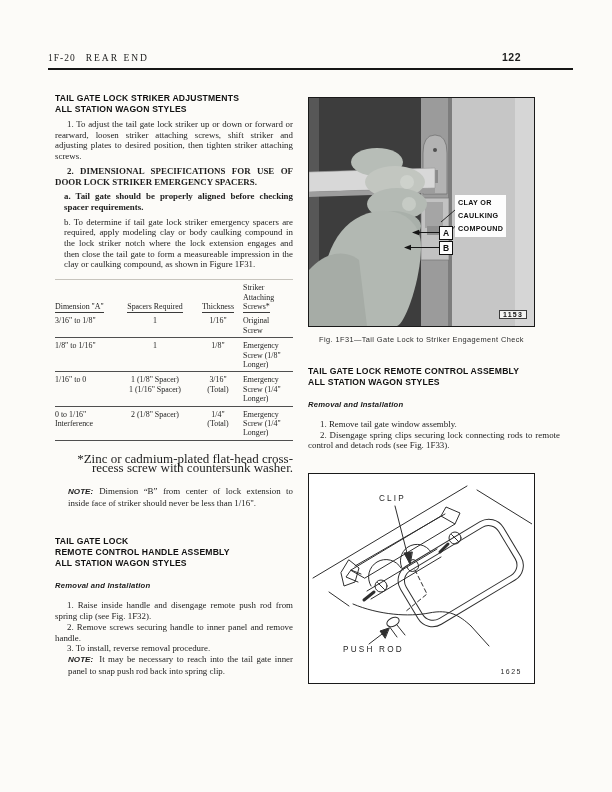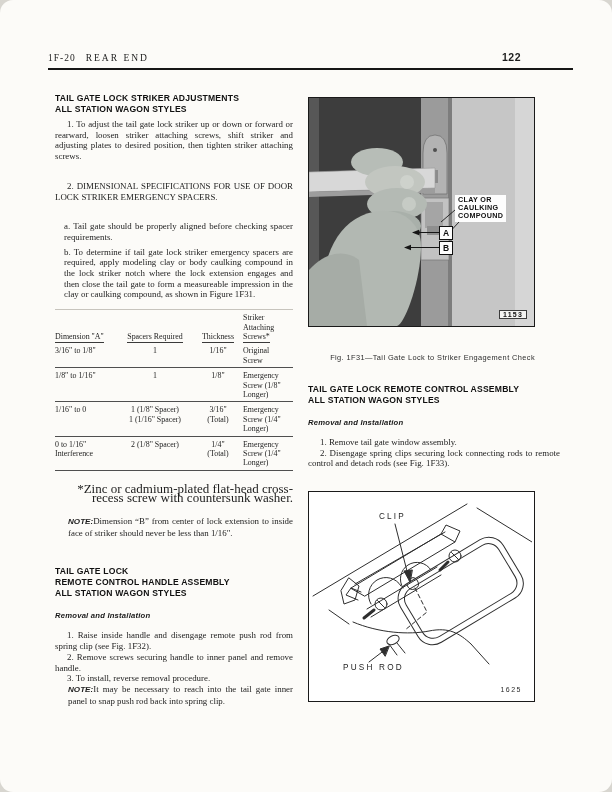--- a/index.html
+++ b/index.html
@@ -1,55 +1,55 @@
 <!DOCTYPE html>
 <html><head>
 <meta charset="utf-8">
 <style>
   html,body{margin:0;padding:0;background:#d8d6d0;}
   .page{position:relative;width:612px;height:792px;background:#fcfbf8;overflow:hidden;
-        font-family:"Liberation Serif",serif;color:#1d1d1d;margin:0 auto;border-radius:13px;}
+        font-family:"Liberation Serif",serif;color:#1d1d1d;margin:0 auto;}
   
   .hdr{position:absolute;top:51px;left:48px;width:525px;display:flex;align-items:baseline;
        border-bottom:2.5px solid #161616;padding-bottom:5px;}
   .hdr-sec{font-size:9.5px;letter-spacing:1px;}
   .hdr-title{font-size:9.5px;letter-spacing:2px;margin-left:10px;}
   .hdr-page{margin-left:auto;font-family:"Liberation Sans",sans-serif;font-weight:bold;font-size:10.5px;
             padding-right:52px;letter-spacing:0.5px;}
   
   .col-l{position:absolute;left:55px;top:93px;width:238px;}
   .col-r{position:absolute;left:308px;top:97px;width:252px;}
   
   .h-sans{font-family:"Liberation Sans",sans-serif;font-weight:bold;font-size:8.6px;line-height:11px;
           letter-spacing:0.2px;color:#101010;}
   .body-p{font-size:8.9px;line-height:10.7px;text-align:justify;margin:0;}
-  .mt4{margin-top:4px;} .mt5{margin-top:19px;} .mt8{margin-top:0;} .mt10{margin-top:10px;}
+  .mt4{margin-top:4px;} .mt5{margin-top:4px;font-weight:bold;} .mt8{margin-top:0;} .mt10{margin-top:10px;}
   .mt12{margin-top:12px;} .mt14{margin-top:28px;} .mt22{margin-top:22px;}
   .indent{text-indent:12px;}
   .block-ind{padding-left:9px;}
   .subhead{font-family:"Liberation Sans",sans-serif;font-weight:bold;font-style:italic;font-size:7.7px;
            letter-spacing:0.2px;color:#181818;}
   .note{padding-left:13px;font-size:8.9px;line-height:10.7px;text-align:justify;}
   .note-label{font-family:"Liberation Sans",sans-serif;font-weight:bold;font-style:italic;font-size:8.1px;
-              }
+              padding-right:6px;}
   .pre{white-space:pre-line;}
   
   .tbl{margin-top:9px;font-size:7.9px;line-height:9.4px;border-top:1px solid #c7c4bd;padding-top:3px;}
   .tr{display:grid;grid-template-columns:62px 76px 50px 50px;align-items:end;}
   .tr .c2{text-align:center;} .tr .c3{text-align:center;}
   .hu{display:inline-block;border-bottom:1px solid #3a3a3a;padding-bottom:1px;}
   .h4l{display:block;} 
   .tr.data{align-items:start;border-bottom:1px solid #4f4f4f;padding:3px 0 2px;}
   .tbl-foot{font-size:13px;line-height:9.6px;text-align:right;}
   
   .fig{position:relative;width:225px;border:1.2px solid #1a1a1a;background:#ffffff;}
   .caption{font-family:"Liberation Sans",sans-serif;font-size:7.4px;letter-spacing:0.4px;color:#2c2c2c;
-           text-align:right;width:227px;margin-top:26px;}
+           text-align:center;width:227px;margin-top:8px;}
   .clay-label{position:absolute;left:146px;top:97px;background:#fdfdfd;padding:1px 3px 2px;
-              font-family:"Liberation Sans",sans-serif;font-weight:bold;font-size:7.2px;line-height:8px;
+              font-family:"Liberation Sans",sans-serif;font-weight:bold;font-size:7.2px;line-height:13px;
               letter-spacing:0.3px;color:#101010;white-space:pre-line;}
   .ab-box{position:absolute;width:12px;height:12px;background:#fdfdfd;border:1.5px solid #101010;
           font-family:"Liberation Sans",sans-serif;font-weight:bold;font-size:8.5px;color:#101010;
           display:flex;align-items:center;justify-content:center;}
   .ab-a{left:130px;top:128px;} .ab-b{left:130px;top:143px;}
   .photo-num{position:absolute;right:7px;bottom:7px;background:#f4f4f2;border:1px solid #3c3c3c;
              padding:0px 3px;font-family:"Liberation Sans",sans-serif;font-weight:bold;font-size:7px;
              letter-spacing:1.2px;color:#101010;}
   .fig2-label{position:absolute;font-family:"Liberation Sans",sans-serif;font-weight:normal;font-size:8.2px;
               letter-spacing:2.2px;color:#1e1e1e;}

